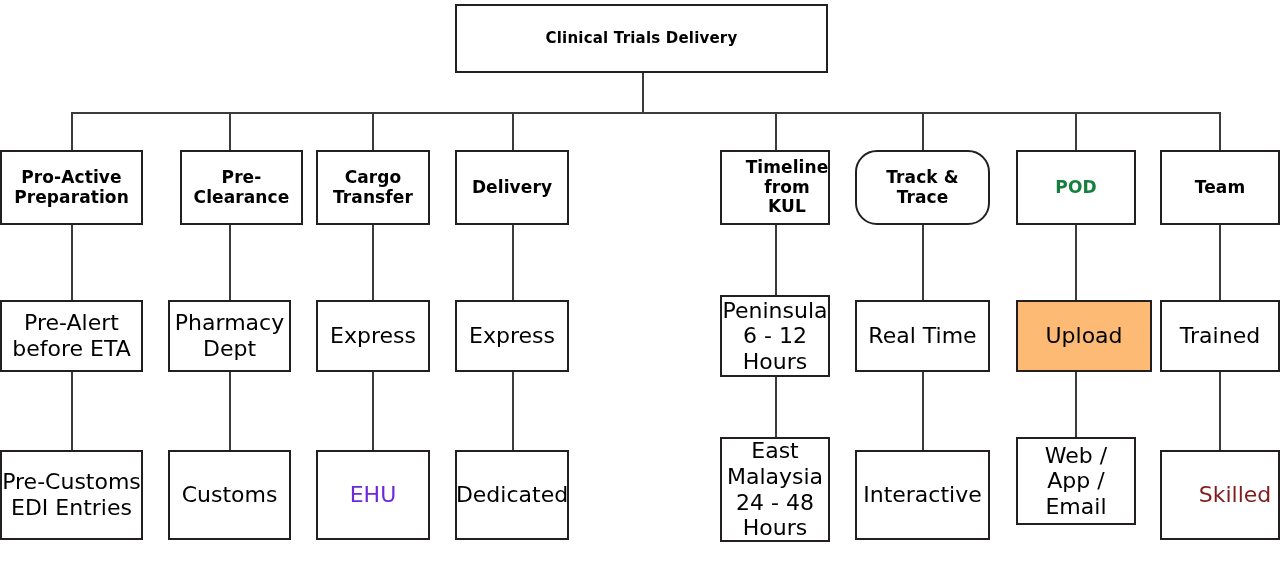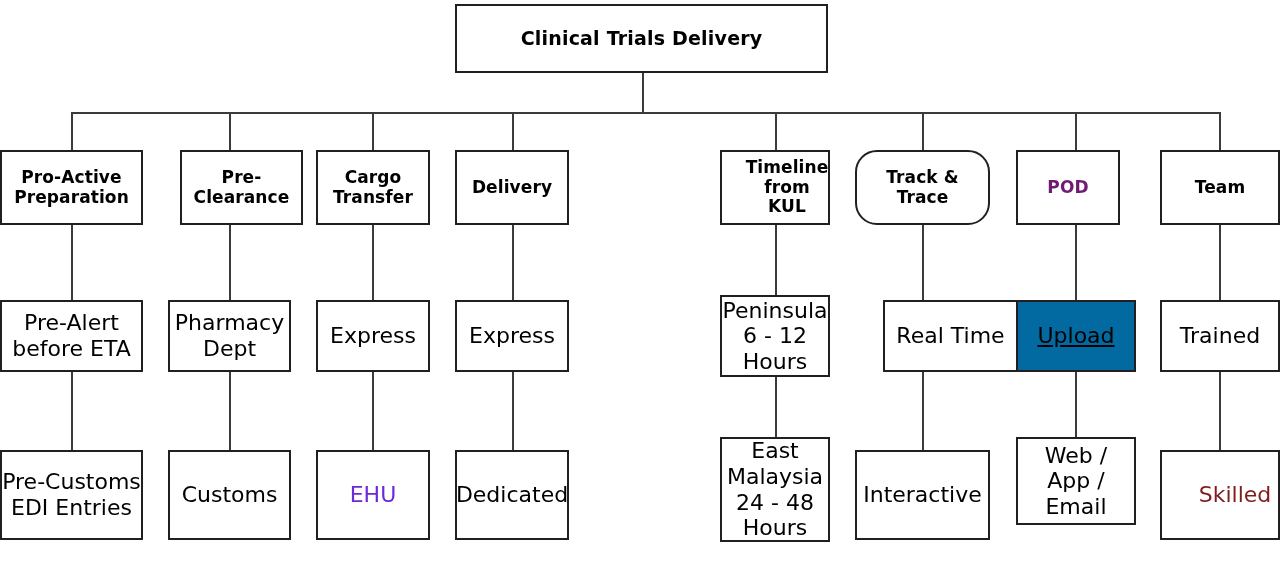--- a/index.html
+++ b/index.html
@@ -26,21 +26,21 @@
     display: flex;
     align-items: center;
     justify-content: center;
     text-align: center;
     color: #000000;
     line-height: 1.16;
     white-space: pre-line;
     z-index: 2;
   }
   .node.root {
-    font-size: 19px;
+    font-size: 15px;
     font-weight: bold;
     letter-spacing: 0.2px;
   }
   .node.level1 {
     font-size: 17px;
     font-weight: bold;
     letter-spacing: 0.1px;
   }
   .node.level2,
   .node.level3 {
@@ -103,27 +103,27 @@
 Hours</div>
     <div class="edge v" style="left: 775px; top: 377px; width: 2px; height: 60px; background: rgb(59, 59, 59);"></div>
     <div class="node level3" style="left: 720px; top: 437px; width: 110px; height: 105px; border-color: rgb(35, 31, 32); background: rgb(255, 255, 255); color: rgb(0, 0, 0);">East
 Malaysia
 24 - 48
 Hours</div>
     <div class="edge v" style="left: 922px; top: 112px; width: 2px; height: 38px; background: rgb(59, 59, 59);"></div>
     <div class="node level1" style="left: 855px; top: 150px; width: 135px; height: 75px; border-color: rgb(35, 31, 32); background: rgb(255, 255, 255); color: rgb(0, 0, 0); border-radius: 22px;">Track &amp;
 Trace</div>
     <div class="edge v" style="left: 922px; top: 225px; width: 2px; height: 75px; background: rgb(59, 59, 59);"></div>
-    <div class="node level2" style="left: 855px; top: 300px; width: 135px; height: 72px; border-color: rgb(35, 31, 32); background: rgb(255, 255, 255); color: rgb(0, 0, 0); margin-left: 28px;">Real Time</div>
+    <div class="node level2" style="left: 855px; top: 300px; width: 135px; height: 72px; border-color: rgb(35, 31, 32); background: rgb(255, 255, 255); color: rgb(0, 0, 0);">Real Time</div>
     <div class="edge v" style="left: 922px; top: 372px; width: 2px; height: 78px; background: rgb(59, 59, 59);"></div>
     <div class="node level3" style="left: 855px; top: 450px; width: 135px; height: 90px; border-color: rgb(35, 31, 32); background: rgb(255, 255, 255); color: rgb(0, 0, 0);">Interactive</div>
     <div class="edge v" style="left: 1075px; top: 112px; width: 2px; height: 38px; background: rgb(59, 59, 59);"></div>
-    <div class="node level1" style="left: 1016px; top: 150px; width: 104px; height: 75px; border-color: rgb(35, 31, 32); background: rgb(255, 255, 255); color: #701a75;">POD</div>
+    <div class="node level1" style="left: 1016px; top: 150px; width: 120px; height: 75px; border-color: rgb(35, 31, 32); background: rgb(255, 255, 255); color: #15803d;">POD</div>
     <div class="edge v" style="left: 1075px; top: 225px; width: 2px; height: 75px; background: rgb(59, 59, 59);"></div>
-    <div class="node level2" style="left: 1016px; top: 300px; width: 120px; height: 72px; border-color: rgb(35, 31, 32); background: #0369a1; color: rgb(0, 0, 0); text-decoration: underline;">Upload</div>
+    <div class="node level2" style="left: 1016px; top: 300px; width: 136px; height: 72px; border-color: rgb(35, 31, 32); background: #fdba74; color: rgb(0, 0, 0);">Upload</div>
     <div class="edge v" style="left: 1075px; top: 372px; width: 2px; height: 65px; background: rgb(59, 59, 59);"></div>
     <div class="node level3" style="left: 1016px; top: 437px; width: 120px; height: 88px; border-color: rgb(35, 31, 32); background: rgb(255, 255, 255); color: rgb(0, 0, 0);">Web /
 App /
 Email</div>
     <div class="edge v" style="left: 1219px; top: 112px; width: 2px; height: 38px; background: rgb(59, 59, 59);"></div>
     <div class="node level1" style="left: 1160px; top: 150px; width: 120px; height: 75px; border-color: rgb(35, 31, 32); background: rgb(255, 255, 255); color: rgb(0, 0, 0);">Team</div>
     <div class="edge v" style="left: 1219px; top: 225px; width: 2px; height: 75px; background: rgb(59, 59, 59);"></div>
     <div class="node level2" style="left: 1160px; top: 300px; width: 120px; height: 72px; border-color: rgb(35, 31, 32); background: rgb(255, 255, 255); color: rgb(0, 0, 0);">Trained</div>
     <div class="edge v" style="left: 1219px; top: 372px; width: 2px; height: 78px; background: rgb(59, 59, 59);"></div>
     <div class="node level3" style="left: 1160px; top: 450px; width: 120px; height: 90px; border-color: rgb(35, 31, 32); background: rgb(255, 255, 255); color: #7f1d1d; padding-left: 30px;">Skilled</div>

